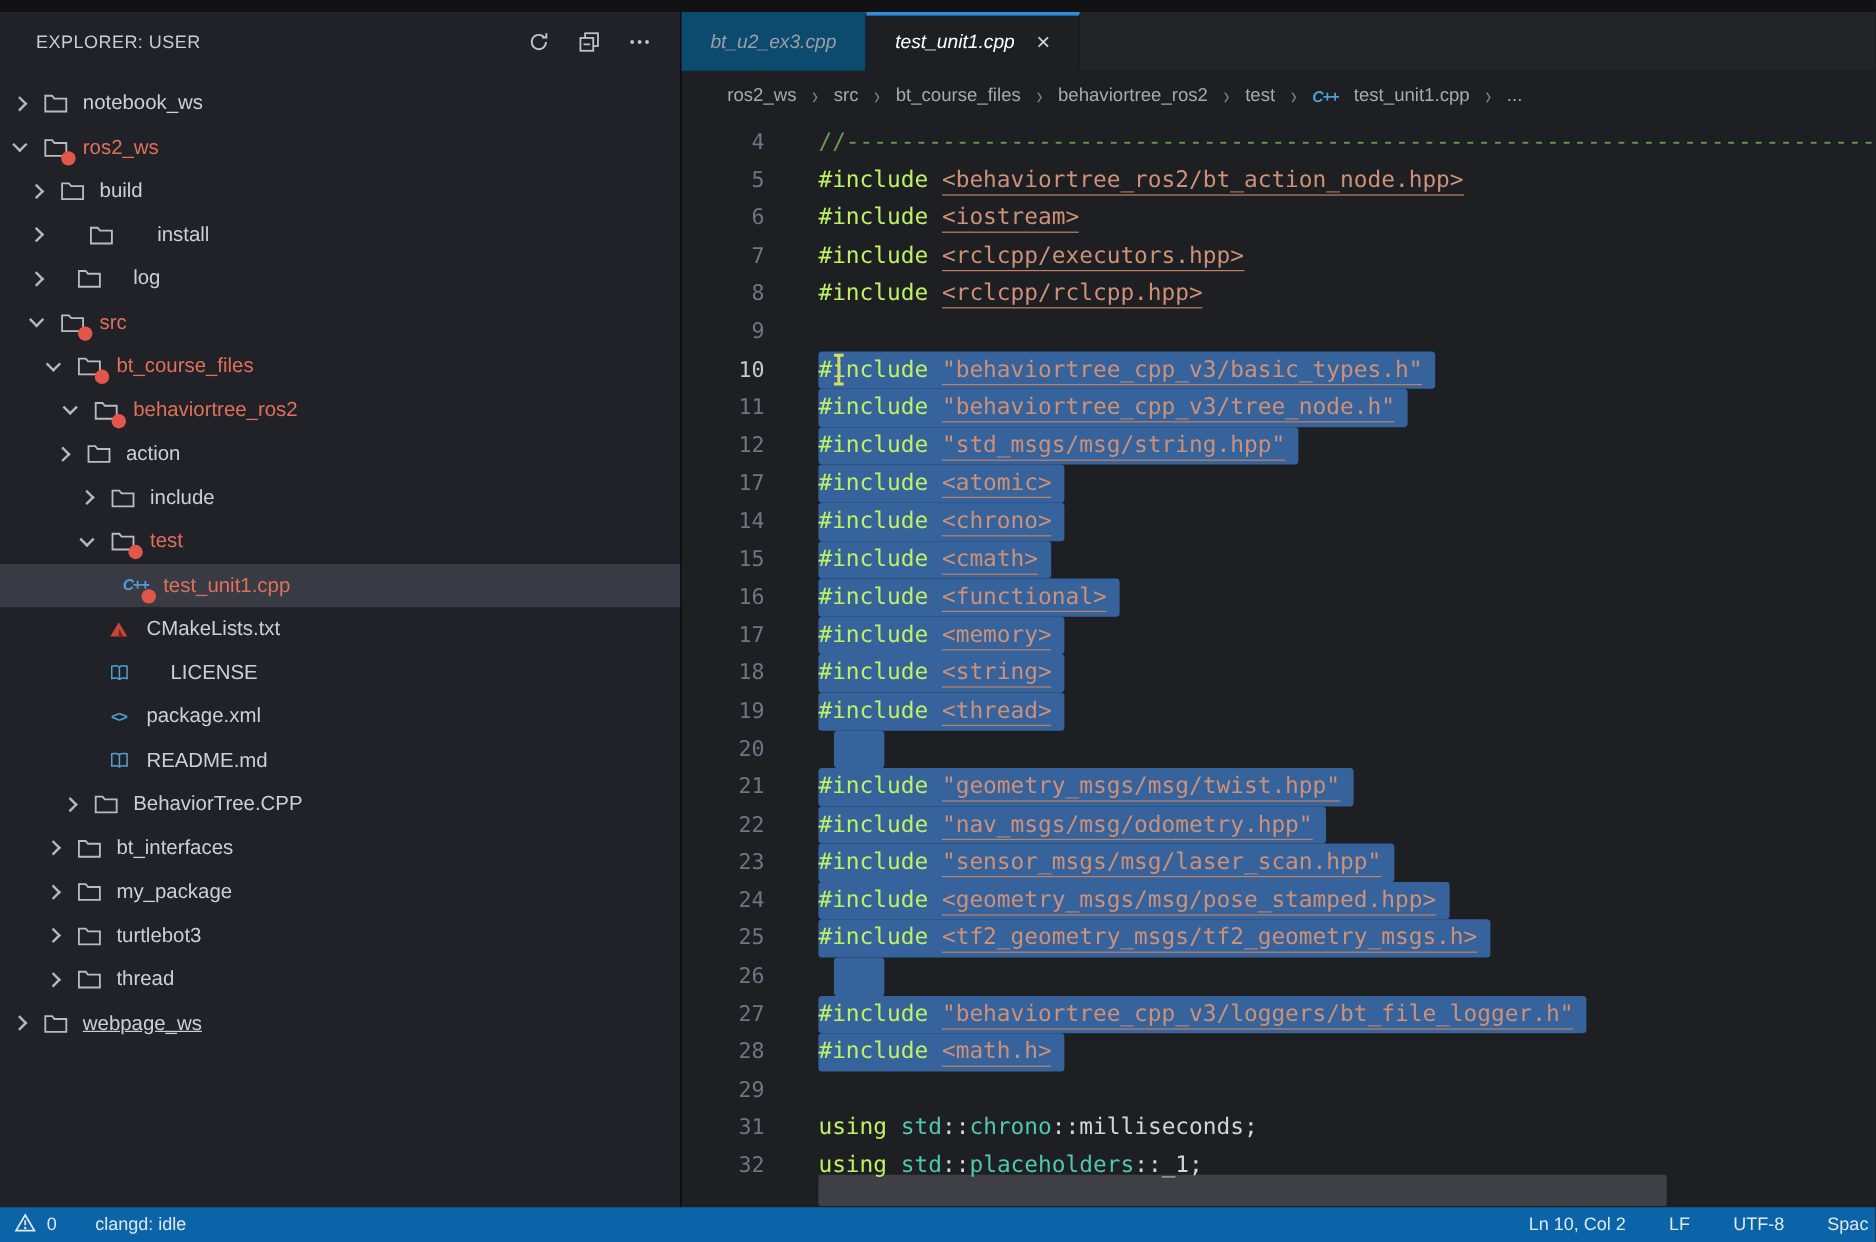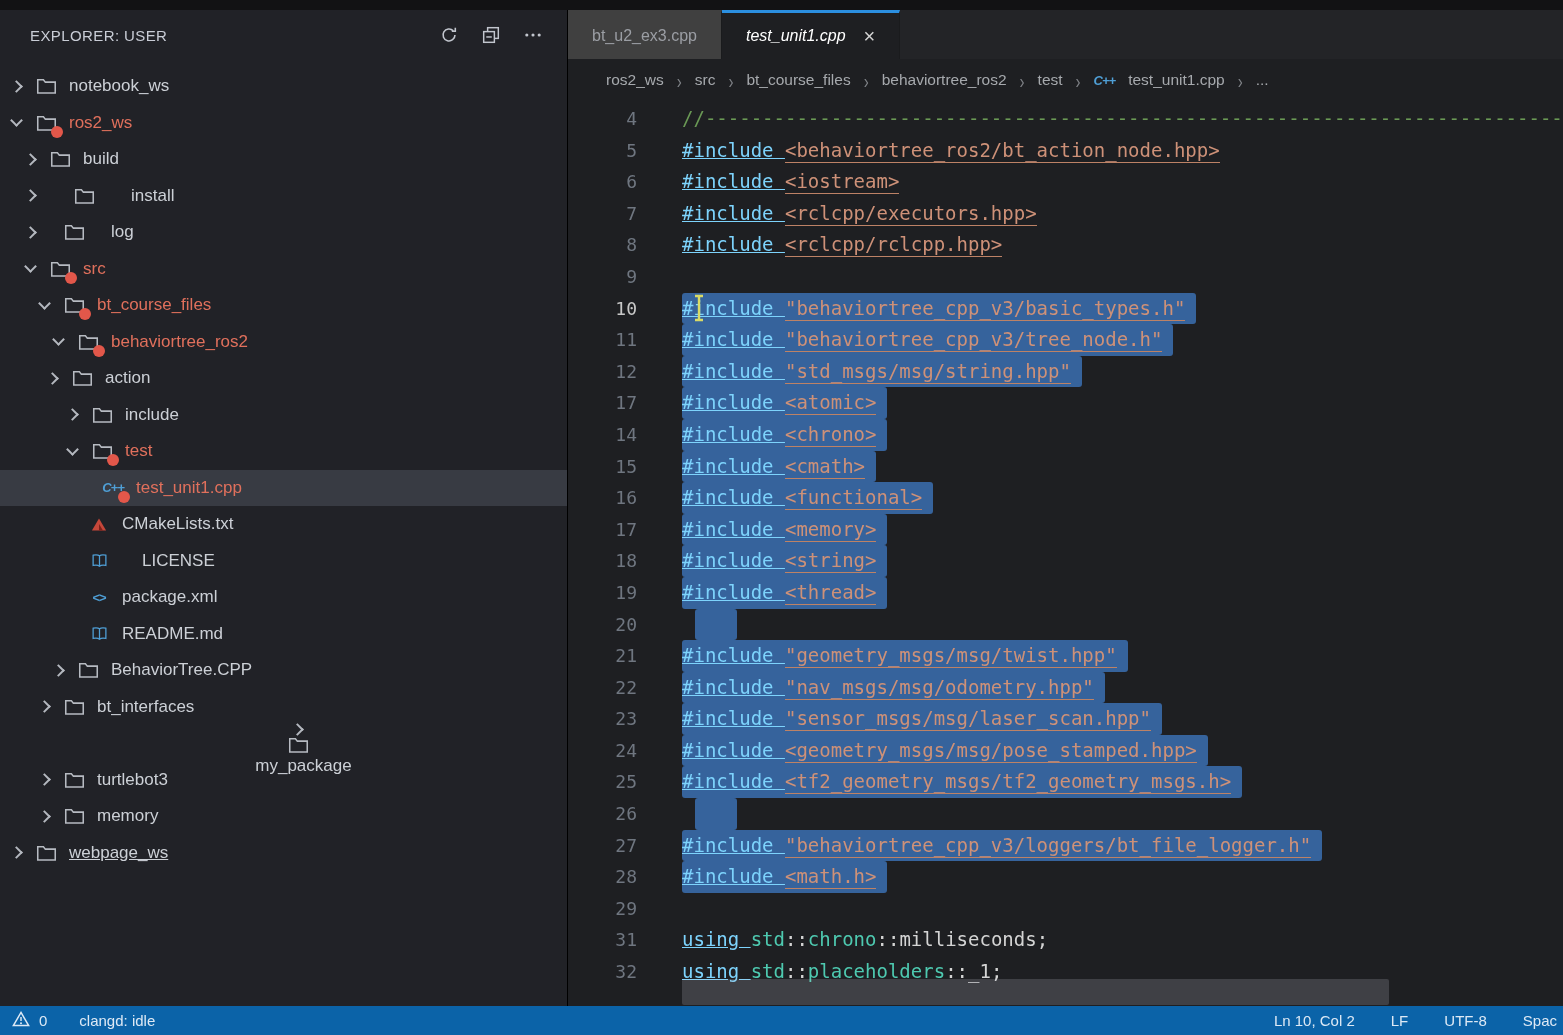--- a/index.html
+++ b/index.html
@@ -35,43 +35,43 @@
            background:#e2574a; color:#2a1313; font-size:9px; line-height:12px; text-align:center;
            font-weight:bold; }
   .cppic { color:#4f9fd6; font-weight:bold; font-size:13px; font-style:italic; letter-spacing:-1px; }
   .xmlic { color:#4f9fd6; font-weight:bold; font-size:13px; letter-spacing:-1px; }
 
   
   .editor { position:absolute; left:568px; top:10px; right:0; height:996px; background:#1e1f22; }
   .tabbar { position:absolute; top:0; left:0; right:0; height:49px; background:#232427;
             display:flex; }
   .tab { display:flex; align-items:center; padding:0 24px; font-size:16px; color:#9b9ea4;
-         background:#404040; border-top:3px solid transparent; border-right:1px solid #1a1b1d;
-         cursor:pointer; }
+         background:#0c4a6e; border-top:3px solid transparent; border-right:1px solid #1a1b1d;
+         cursor:pointer;font-style:italic; }
   .tab.active { background:#1e1f22; color:#fff; font-style:italic; border-top-color:#2b8fe0; }
   .tab .close { margin-left:18px; font-size:20px; color:#d4d4d4; font-style:normal; line-height:1; }
 
   .breadcrumb { position:absolute; top:49px; left:0; right:0; height:42px; display:flex;
                 align-items:center; padding-left:38px; font-size:15.5px; color:#a6a9ad; gap:13px;
                 white-space:nowrap; overflow:hidden; }
   .bc-item { cursor:pointer; }
   .bc-sep { color:#7f8287; font-size:15px; transform:scaleY(1.4); }
   .bc-cpp { color:#4f9fd6; font-weight:bold; font-size:13px; font-style:italic; letter-spacing:-1px; }
 
   .codepane { position:absolute; top:91px; left:0; right:0; bottom:0; overflow:hidden;
               font-family:"DejaVu Sans Mono", monospace; font-size:19px; padding-top:2px; }
   .cline { display:flex; height:31.6px; line-height:31.6px; white-space:pre; }
   .lnum { width:69px; text-align:right; color:#6f7680; flex:none; font-size:18px; cursor:pointer; }
   .lnum.cur { color:#c8c8c8; }
   .lcont { margin-left:45px; }
   .selw { background:#36639c; border-radius:3px; padding-right:11px; display:inline-block;
           height:31.6px; }
   .emptysel { display:inline-block; margin-left:13px; width:42px; height:31.6px;
               background:#36639c; border-radius:3px; }
-  .c { color:#6a9955; } .p { color:#7dd3fc;text-decoration:underline; }
+  .c { color:#6a9955; } .p { color:#bef264; }
   .i { color:#ce9178; border-bottom:1.5px solid #bd8266; padding-bottom:1px; }
   .k { color:#569cd6; } .t { color:#4ec9b0; } .w { color:#d4d4d4; }
 
   .hscroll { position:absolute; left:114px; bottom:1px; width:707px; height:26px;
              background:rgba(195,200,210,.20); border-radius:2px; cursor:pointer; }
   .ibeam { position:absolute; width:14px; height:28px; pointer-events:none; }
 
   
   .statusbar { position:absolute; left:0; top:1006px; width:100%; height:29px; background:#0b63a8;
                display:flex; align-items:center; color:#dde9f5; font-size:15px; padding:0 12px;
@@ -275,21 +275,21 @@
         </div>
         <div class="trow" style="padding-left: 40px;">
           <span class="chev"></span>
           <span class="ticon">
             <svg width="21" height="18" viewBox="0 0 16 14">
               <path d="M1.2 2.2h4.4l1.5 1.8h7.7v8.4H1.2z" fill="none" stroke="#b7bbc2" stroke-width="1.2"></path>
             </svg>
           </span>
           <span class="tlabel">bt_interfaces</span>
         </div>
-        <div class="trow" style="padding-left: 40px; flex-direction: column;">
+        <div class="trow" style="padding-left: 40px;">
           <span class="chev"></span>
           <span class="ticon">
             <svg width="21" height="18" viewBox="0 0 16 14">
               <path d="M1.2 2.2h4.4l1.5 1.8h7.7v8.4H1.2z" fill="none" stroke="#b7bbc2" stroke-width="1.2"></path>
             </svg>
           </span>
           <span class="tlabel">my_package</span>
         </div>
         <div class="trow" style="padding-left: 40px;">
           <span class="chev"></span>
@@ -300,21 +300,21 @@
           </span>
           <span class="tlabel">turtlebot3</span>
         </div>
         <div class="trow" style="padding-left: 40px;">
           <span class="chev"></span>
           <span class="ticon">
             <svg width="21" height="18" viewBox="0 0 16 14">
               <path d="M1.2 2.2h4.4l1.5 1.8h7.7v8.4H1.2z" fill="none" stroke="#b7bbc2" stroke-width="1.2"></path>
             </svg>
           </span>
-          <span class="tlabel">memory</span>
+          <span class="tlabel">thread</span>
         </div>
         <div class="trow" style="padding-left: 12px; text-decoration: underline;">
           <span class="chev"></span>
           <span class="ticon">
             <svg width="21" height="18" viewBox="0 0 16 14">
               <path d="M1.2 2.2h4.4l1.5 1.8h7.7v8.4H1.2z" fill="none" stroke="#b7bbc2" stroke-width="1.2"></path>
             </svg>
           </span>
           <span class="tlabel">webpage_ws</span>
         </div>

